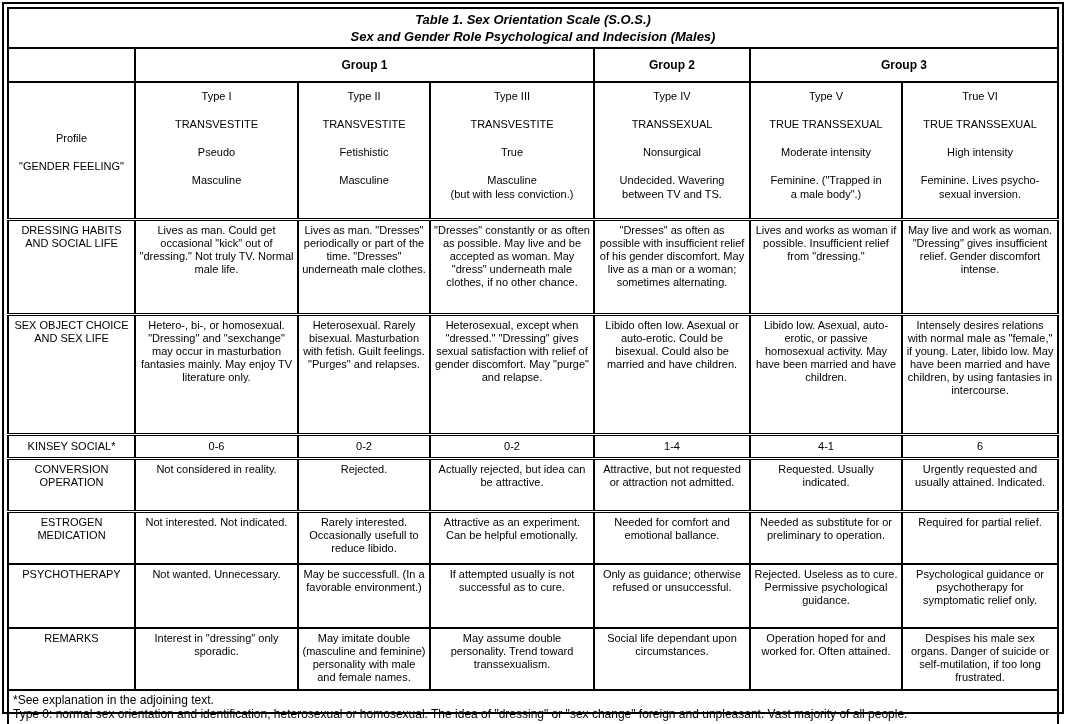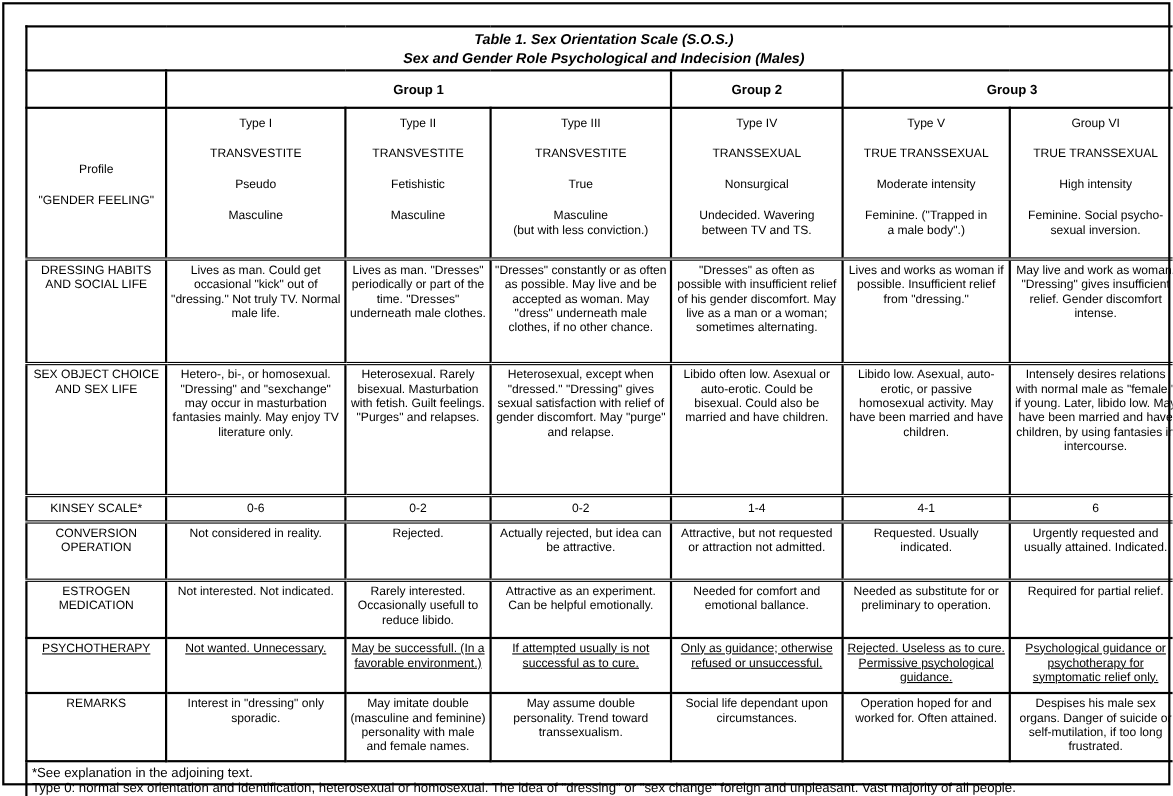--- a/index.html
+++ b/index.html
@@ -1,19 +1,19 @@
 <!DOCTYPE html>
 <html><head>
 <meta charset="utf-8">
 <style>
   * { box-sizing: border-box; margin: 0; padding: 0; }
   html, body { width: 1066px; height: 724px; background: #fff; }
   body { font-family: "Liberation Sans", sans-serif; color: #000; }
   .page { width: 1066px; height: 724px; padding: 2px 2px 10px 2px; background: #fff; }
-  .outer { width: 100%; height: 100%; border: 2px solid #000; padding: 19px; }
+  .outer { width: 100%; height: 100%; border: 2px solid #000; padding: 3px; }
   table.sos { border-collapse: collapse; table-layout: fixed; width: 1050px; border: 2px solid #000; }
   table.sos td { border: 2px solid #000; vertical-align: top; text-align: center;
                  font-size: 11px; line-height: 13px; padding: 3px 3px; overflow: hidden; }
 
   
   td.dleft { border-left: 3px double #000; }
 
   
   tr.hdouble td { border-top: 3px double #000; }
 
@@ -28,21 +28,21 @@
   .pline { white-space: pre-line; line-height: 14px; margin-bottom: 14px; font-size: 11px; text-align: center; }
   .pspacer { height: 28px; }
 
   tr.title-row { height: 38px; }
   tr.r-dressing { height: 95px; margin-left: 39px; }
   tr.r-sexobject { height: 120px; }
   tr.r-kinsey { height: 24px; }
   tr.r-kinsey td { vertical-align: middle; padding: 1px 3px; }
   tr.r-conversion { height: 53px; }
   tr.r-estrogen { height: 52px; }
-  tr.r-psycho { height: 50px; text-decoration: underline; }
+  tr.r-psycho { height: 64px; }
   tr.r-remarks { height: 62px; }
 
   tr.foot-row { height: 38px; }
   tr.foot-row td { text-align: left; vertical-align: top; padding: 2px 4px; }
   .foot-line { font-size: 12px; line-height: 14px; white-space: nowrap; }
 </style>
 </head>
 <body>
 
 <div class="page">
@@ -106,24 +106,24 @@
 between TV and TS.</div>
         </td>
         <td>
           <div class="pline">Type V</div>
           <div class="pline">TRUE TRANSSEXUAL</div>
           <div class="pline">Moderate intensity</div>
           <div class="pline">Feminine. ("Trapped in
 a male body".)</div>
         </td>
         <td>
-          <div class="pline">Group VI</div>
+          <div class="pline">True VI</div>
           <div class="pline">TRUE TRANSSEXUAL</div>
           <div class="pline">High intensity</div>
-          <div class="pline">Feminine. Social psycho-
+          <div class="pline">Feminine. Lives psycho-
 sexual inversion.</div>
         </td>
       </tr>
 
       <tr class="r-dressing hdouble">
         <td>DRESSING HABITS AND SOCIAL LIFE</td>
         <td>Lives as man. Could get occasional "kick" out of "dressing." Not truly TV. Normal male life.</td>
         <td>Lives as man. "Dresses" periodically or part of the time. "Dresses" underneath male clothes.</td>
         <td class="dleft">"Dresses" constantly or as often as possible. May live and be accepted as woman. May "dress" underneath male clothes, if no other chance.</td>
         <td>"Dresses" as often as possible with insufficient relief of his gender discomfort. May live as a man or a woman; sometimes alternating.</td>
@@ -135,21 +135,21 @@
         <td>SEX OBJECT CHOICE AND SEX LIFE</td>
         <td>Hetero-, bi-, or homosexual. "Dressing" and "sexchange" may occur in masturbation fantasies mainly. May enjoy TV literature only.</td>
         <td>Heterosexual. Rarely bisexual. Masturbation with fetish. Guilt feelings. "Purges" and relapses.</td>
         <td class="dleft">Heterosexual, except when "dressed." "Dressing" gives sexual satisfaction with relief of gender discomfort. May "purge" and relapse.</td>
         <td>Libido often low. Asexual or auto-erotic. Could be bisexual. Could also be married and have children.</td>
         <td>Libido low. Asexual, auto-erotic, or passive homosexual activity. May have been married and have children.</td>
         <td>Intensely desires relations with normal male as "female," if young. Later, libido low. May have been married and have children, by using fantasies in intercourse.</td>
       </tr>
 
       <tr class="r-kinsey hdouble">
-        <td>KINSEY SCALE*</td>
+        <td>KINSEY SOCIAL*</td>
         <td>0-6</td>
         <td>0-2</td>
         <td class="dleft">0-2</td>
         <td>1-4</td>
         <td>4-1</td>
         <td>6</td>
       </tr>
 
       <tr class="r-conversion hdouble">
         <td>CONVERSION OPERATION</td>

